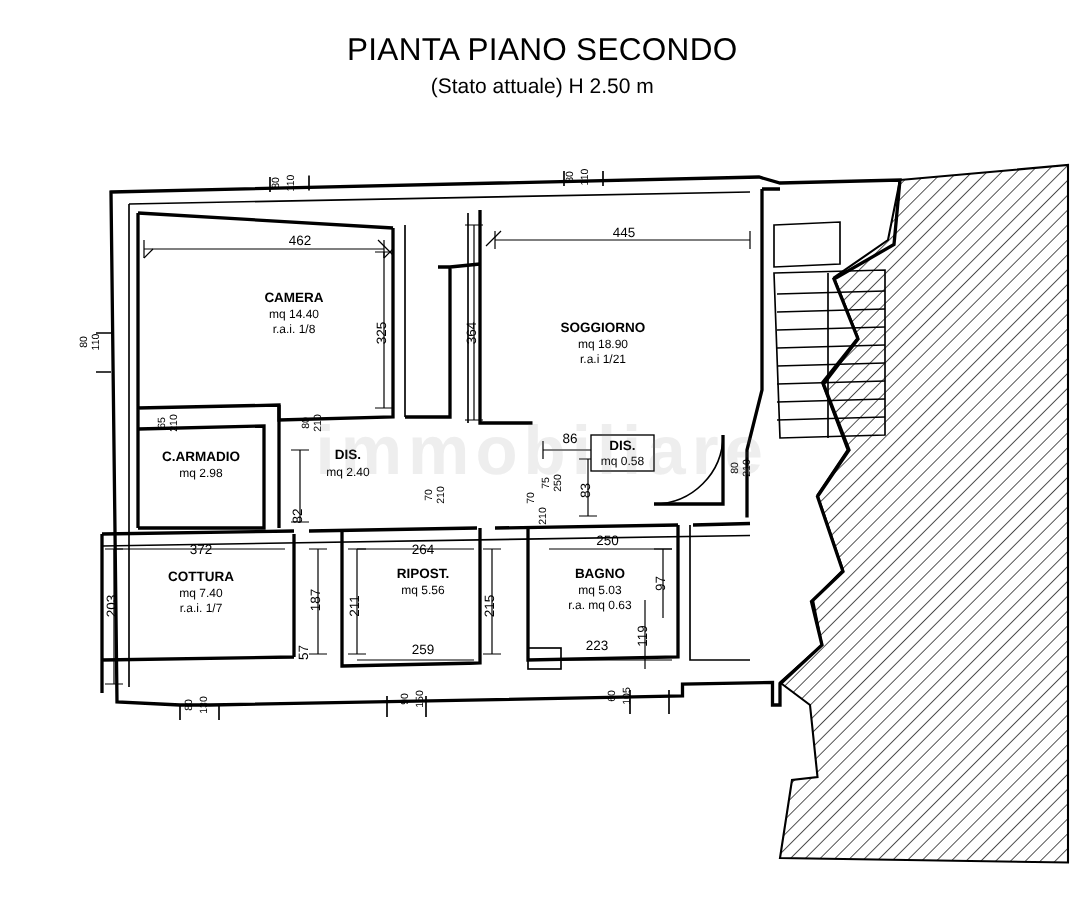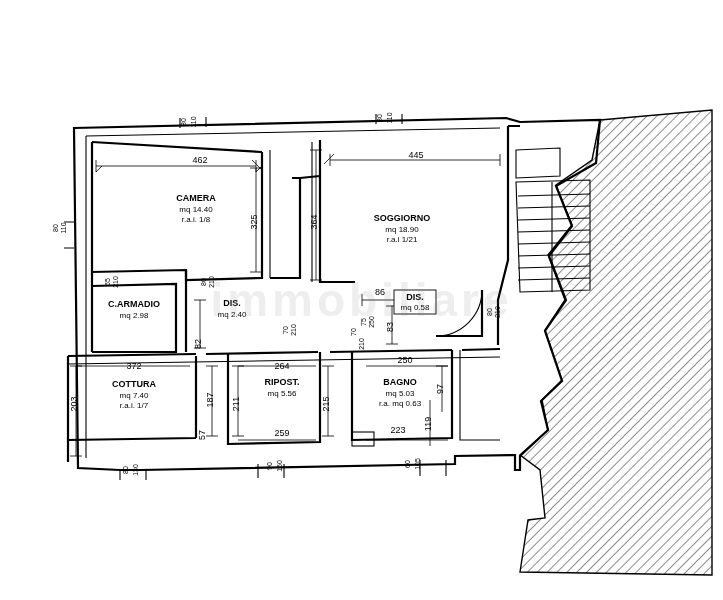--- a/index.html
+++ b/index.html
@@ -101,20 +101,24 @@
     color: rgba(120,120,120,0.13);
     letter-spacing: 4px;
     font-weight: 700;
   }
 </style>
 </head>
 <body>
 
 <div id="plan-root">
 
+  <div class="title-block">
+    <div class="title-main">PIANTA PIANO SECONDO</div>
+    <div class="title-sub">(Stato attuale) H 2.50 m</div>
+  </div>
 
   <svg class="plan" viewBox="0 0 723 600">
     <defs>
       <pattern id="diag-hatch" width="7" height="7" patternTransform="rotate(45)" patternUnits="userSpaceOnUse">
         <line x1="0" y1="0" x2="0" y2="7" stroke="#000" stroke-width="0.9"></line>
       </pattern>
     </defs>
 
     <polygon class="hatch-area" points="600,120 712,110 712,575 520,572 528,520 545,518 540,470 520,455 548,430 542,400 562,380 545,330 565,300 548,255 572,225 556,185 592,160"></polygon>
 

